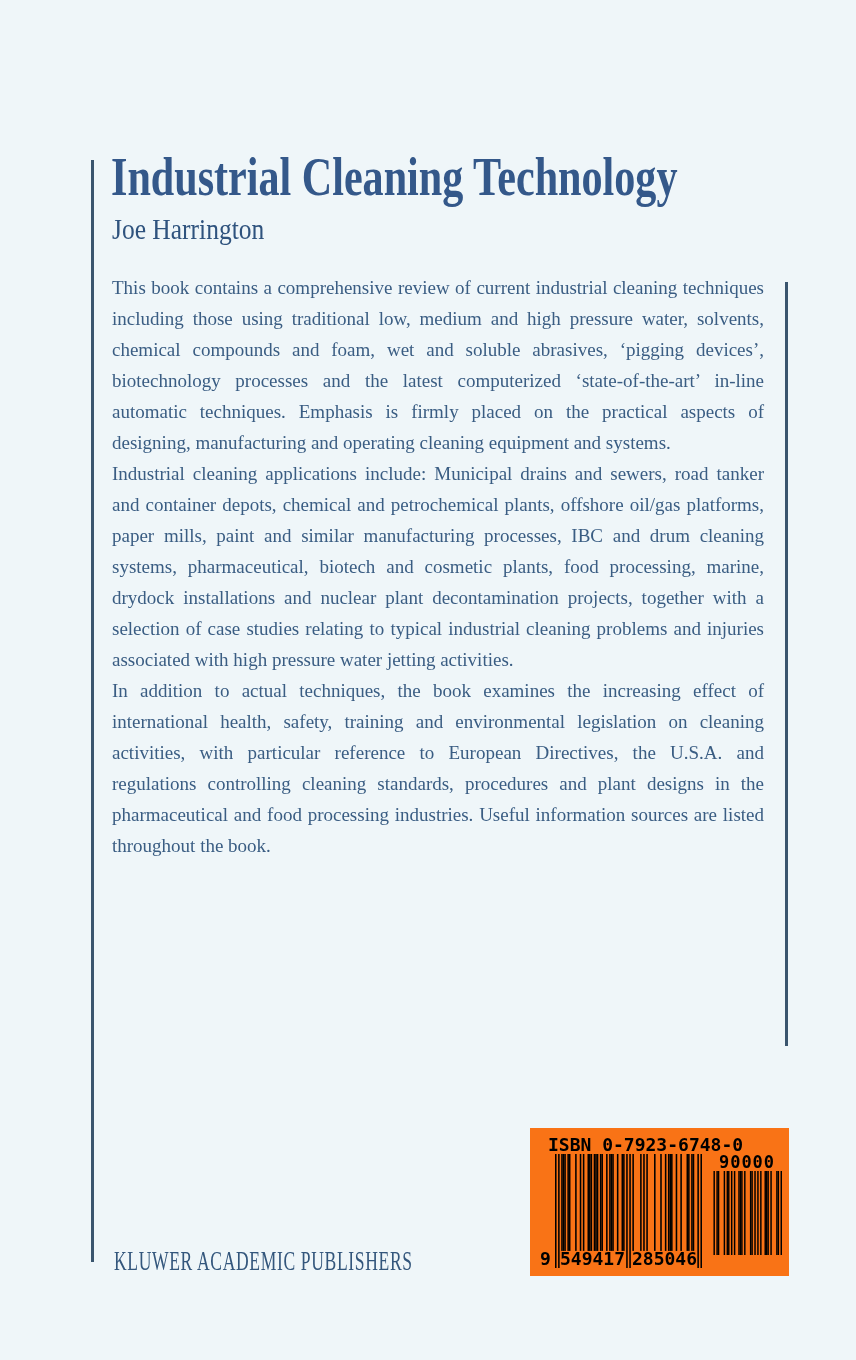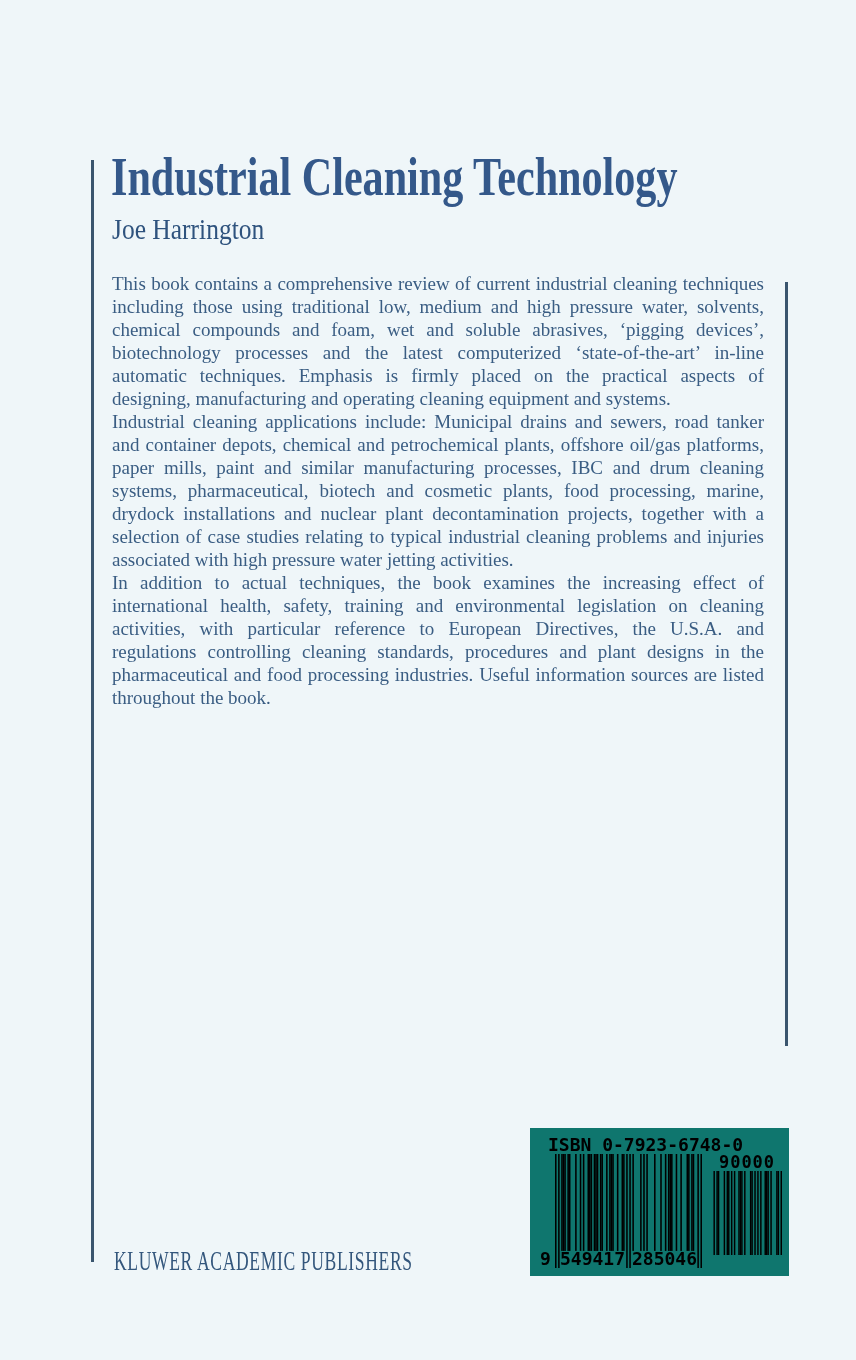--- a/index.html
+++ b/index.html
@@ -11,29 +11,29 @@
   .rule-right{left:785px;top:282px;width:3px;height:764px;}
 
   .title{position:absolute;left:111px;top:146px;margin:0;
          font-size:54px;font-weight:700;color:#34588a;white-space:nowrap;
          transform:scaleX(0.78);transform-origin:left top;letter-spacing:0px;}
   .author{position:absolute;left:112px;top:212px;margin:0;
           font-size:30px;font-weight:400;color:#2f537e;white-space:nowrap;
           transform:scaleX(0.85);transform-origin:left top;}
 
   .description{position:absolute;left:112px;top:272px;width:652px;
-               color:#3a5d83;font-size:19px;line-height:23px;}
+               color:#3a5d83;font-size:19px;line-height:31px;}
   .description p{margin:0;text-align:justify;}
 
   .publisher{position:absolute;left:114px;top:1246px;margin:0;
              font-size:27px;color:#33567c;white-space:nowrap;
              transform:scaleX(0.65);transform-origin:left top;letter-spacing:1px;}
 
   .barcode-panel{position:absolute;left:530px;top:1128px;width:259px;height:148px;
-                 background:#0f766e;}
+                 background:#f97316;}
   .isbn-label{position:absolute;left:18px;top:6px;
               font-family:"DejaVu Sans Mono", monospace;font-weight:700;
               font-size:18px;color:#000;white-space:nowrap;}
   .ean13{position:absolute;left:25px;top:26px;width:147px;height:114px;}
   .ean13 svg,.supp svg{display:block;width:100%;height:100%;}
   .ean-digits{position:absolute;left:0;top:122px;width:259px;height:20px;
               font-family:"DejaVu Sans Mono", monospace;font-weight:700;
               font-size:18px;line-height:18px;color:#000;}
   .ean-digits span{position:absolute;top:0;white-space:nowrap;}
   .d-first{left:10px;}

